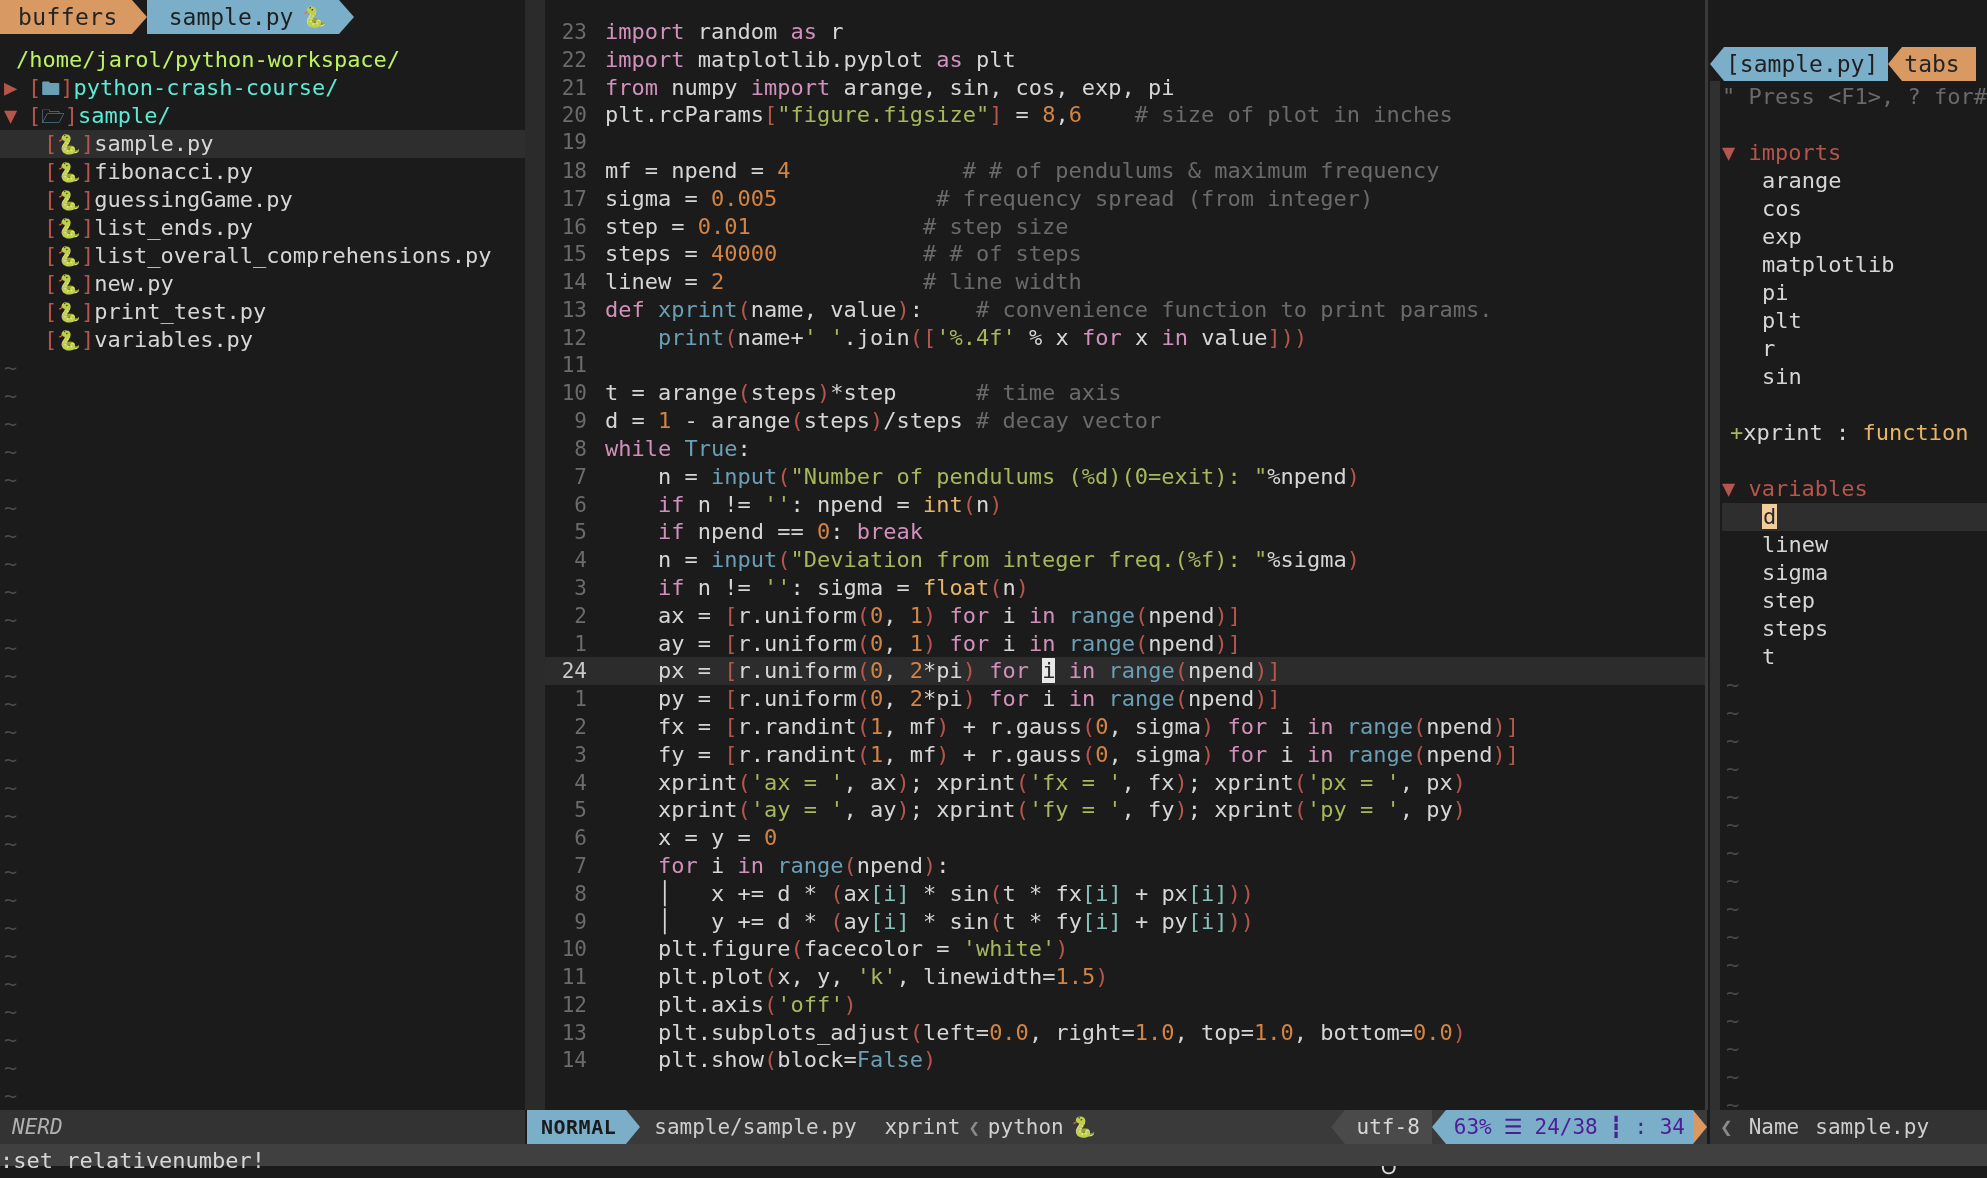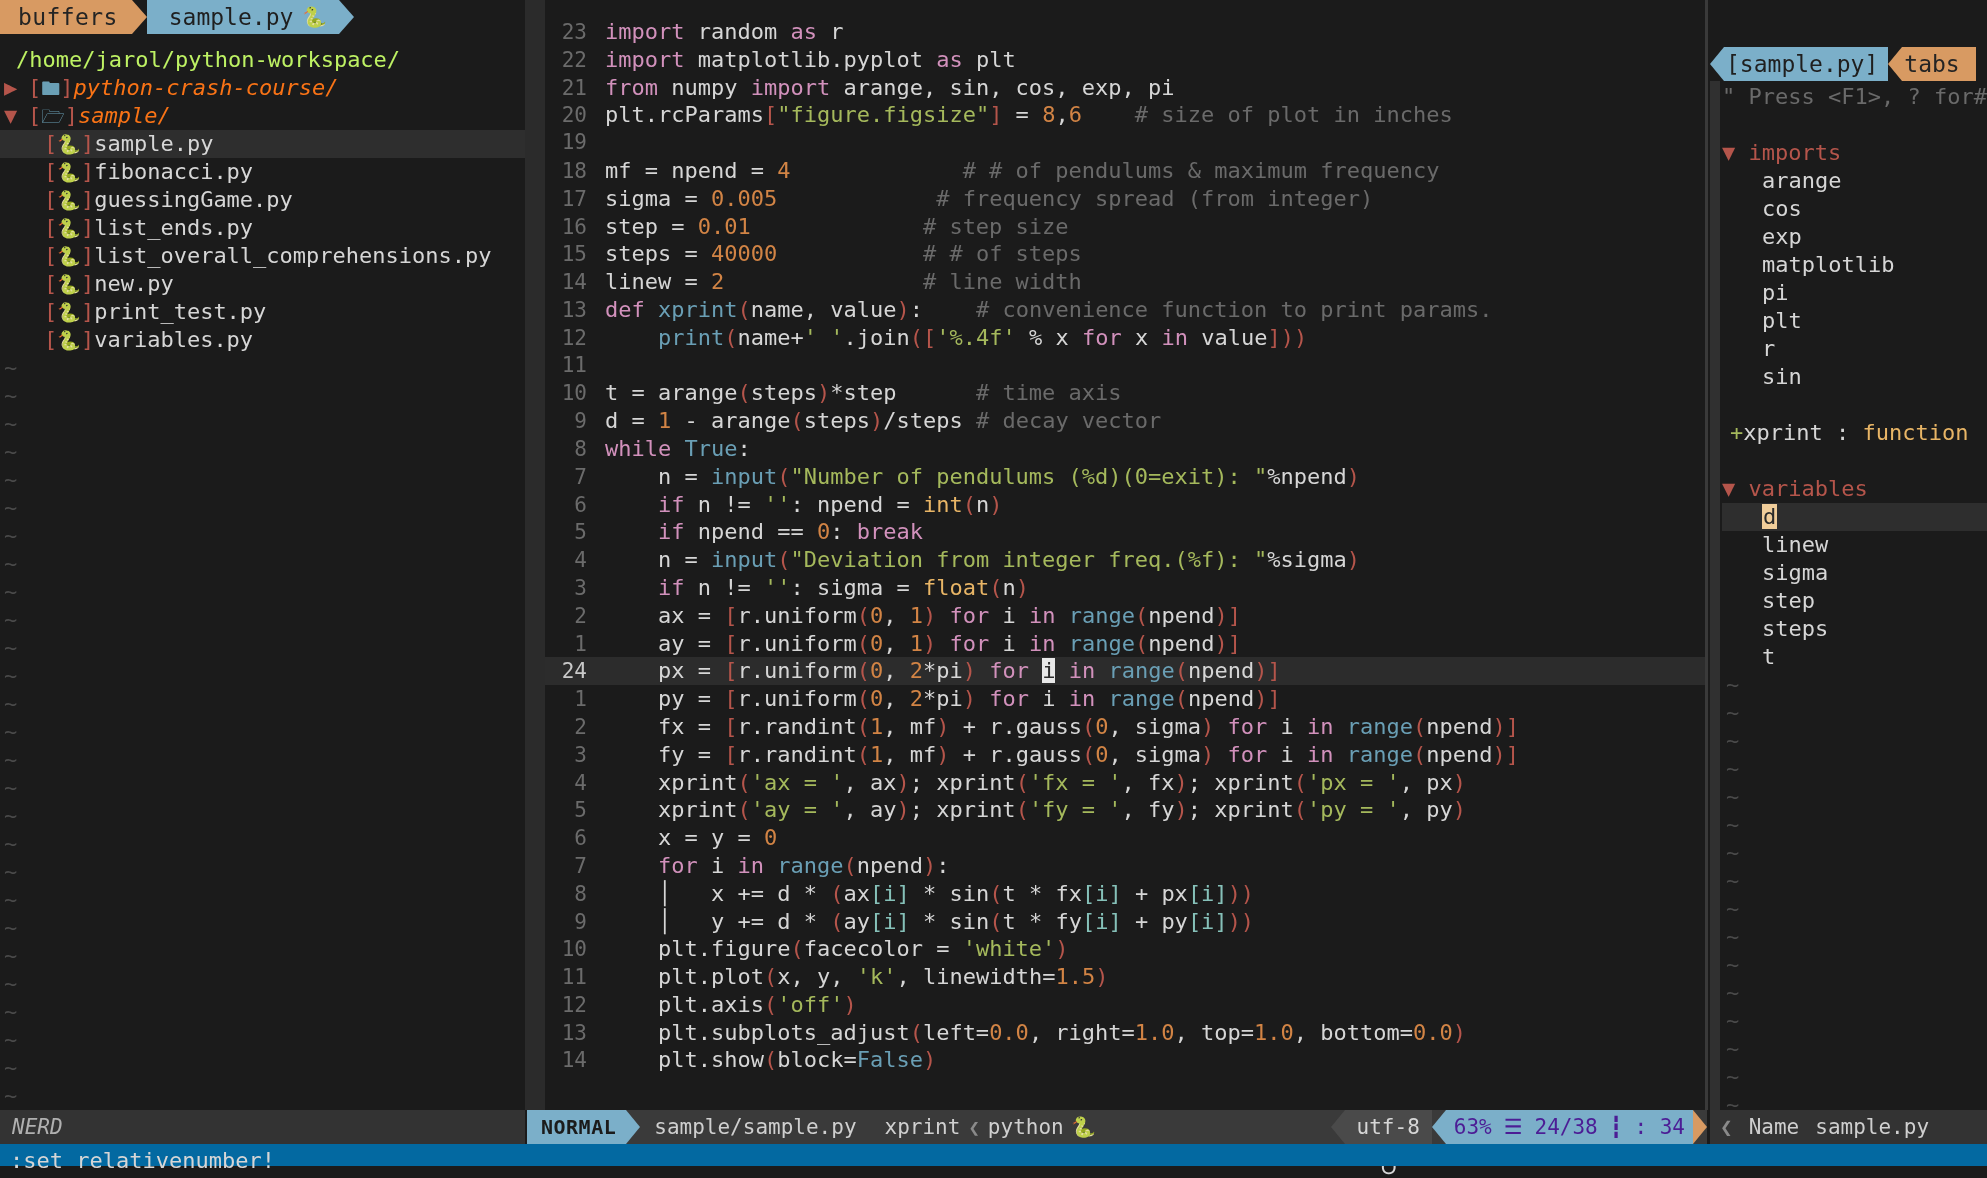--- a/index.html
+++ b/index.html
@@ -44,21 +44,21 @@
     white-space: nowrap;
   }
   .tree-row {
     font-size: 22px; line-height: 28px; white-space: nowrap; padding-left: 4px;
     color: #d6d6d6; display: flex; align-items: baseline; gap: 0;
   }
   .tree-row.selected { background: #2e2e2e; }
   .arrow { color: #b5554b; width: 24px; display: inline-block; }
   .brk { color: #b5554b; }
   .folder { color: #6a9fb5; }
-  .dirname { color: #f97316; font-style: italic; }
+  .dirname { color: #5eead4; }
   .pyicon { color: #cfcfcf; font-size: 19px; }
   .fname { color: #d6d6d6; }
   .indent1 { display: inline-block; width: 16px; }
   .tilde-col { color: #4a4a4a; font-size: 22px; line-height: 28px; padding-left: 4px; }
 
   
   .editor {
     position: absolute; left: 525px; top: 0px; width: 1180px; height: 1110px;
     background: #1b1b1b; overflow: hidden;
   }
@@ -196,22 +196,22 @@
   .sb-tag {
     position: absolute; left: 1710px; top: 0; width: 277px; height: 34px;
     background: #333333; color: #cfcfcf; font-size: 21px; line-height: 34px;
     display: flex; align-items: center; gap: 16px; padding-left: 10px;
   }
   .sb-tag-sep { color: #8a8a8a; }
 
   
   .cmdline {
     position: absolute; left: 0; top: 1144px; width: 1987px; height: 22px;
-    background: #0369a1; color: #d6d6d6; font-size: 22px; line-height: 34px;
-    padding-left: 10px; white-space: pre;
+    background: #404040; color: #d6d6d6; font-size: 22px; line-height: 34px;
+    padding-left: 0; white-space: pre;
   }
 </style>
 </head>
 <body>
 
 <div class="app">
 
   <div class="tabline">
     <div class="tab-buffers">buffers</div>
     <div class="tab-arrow-orange"></div>

